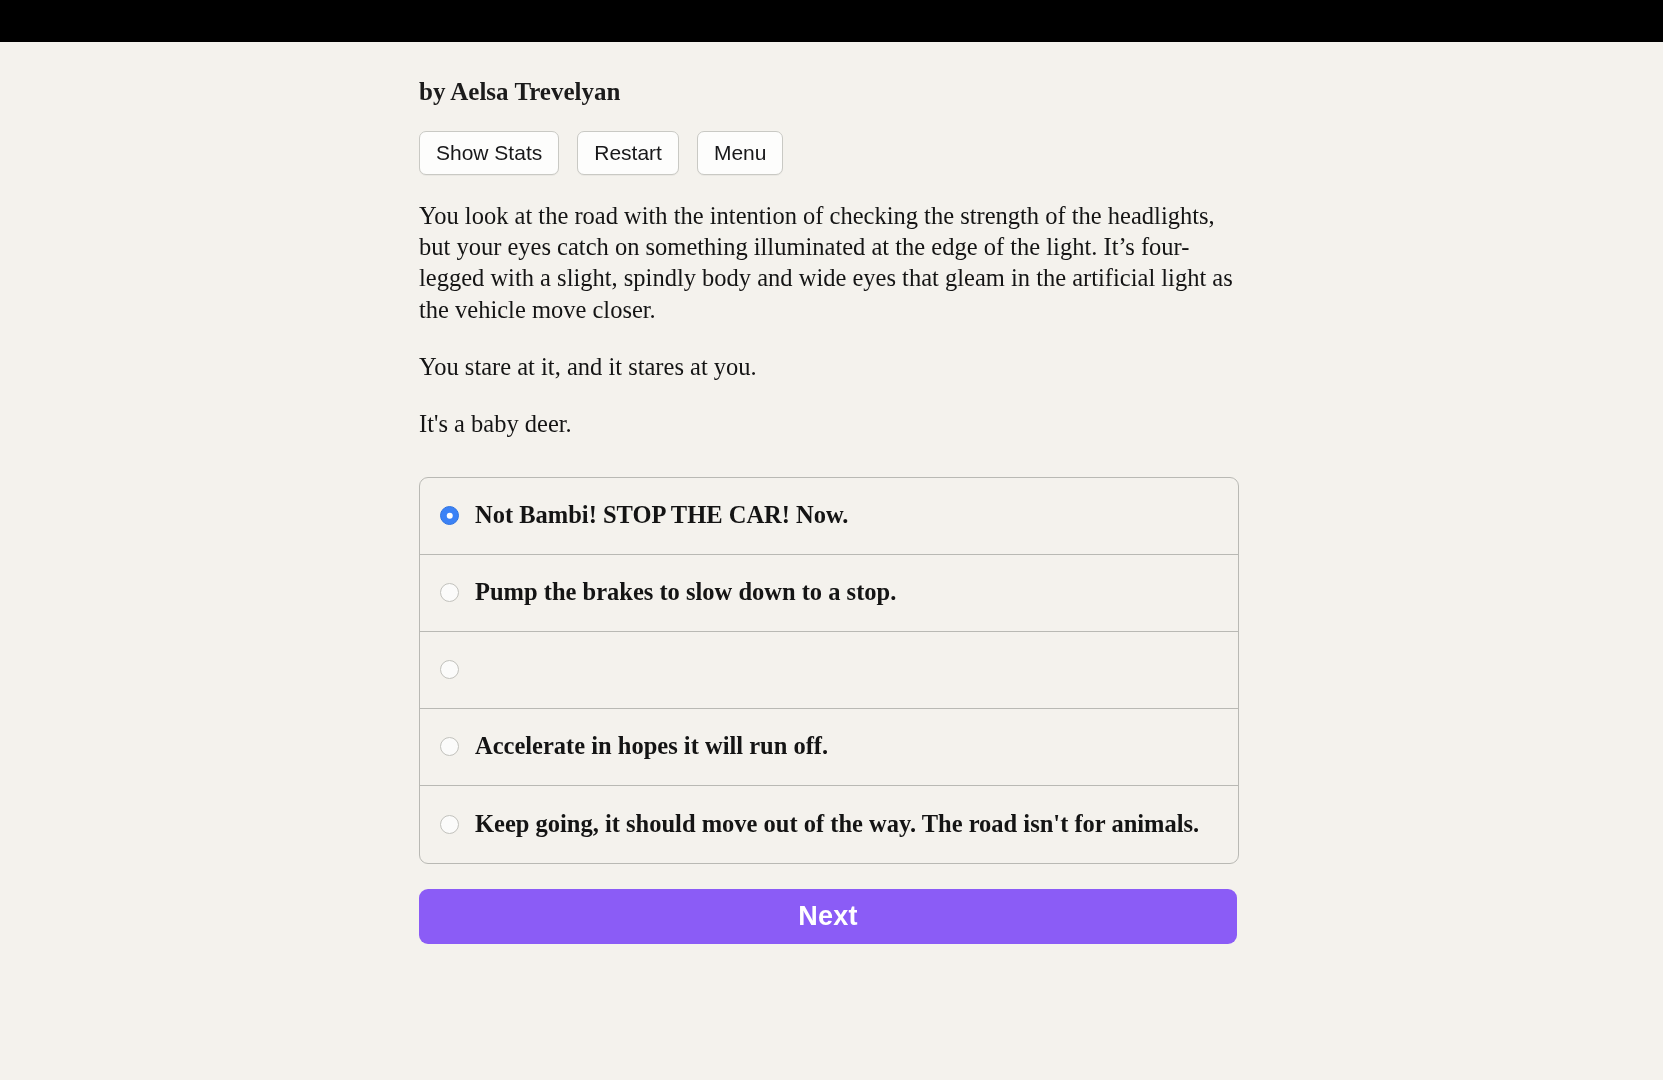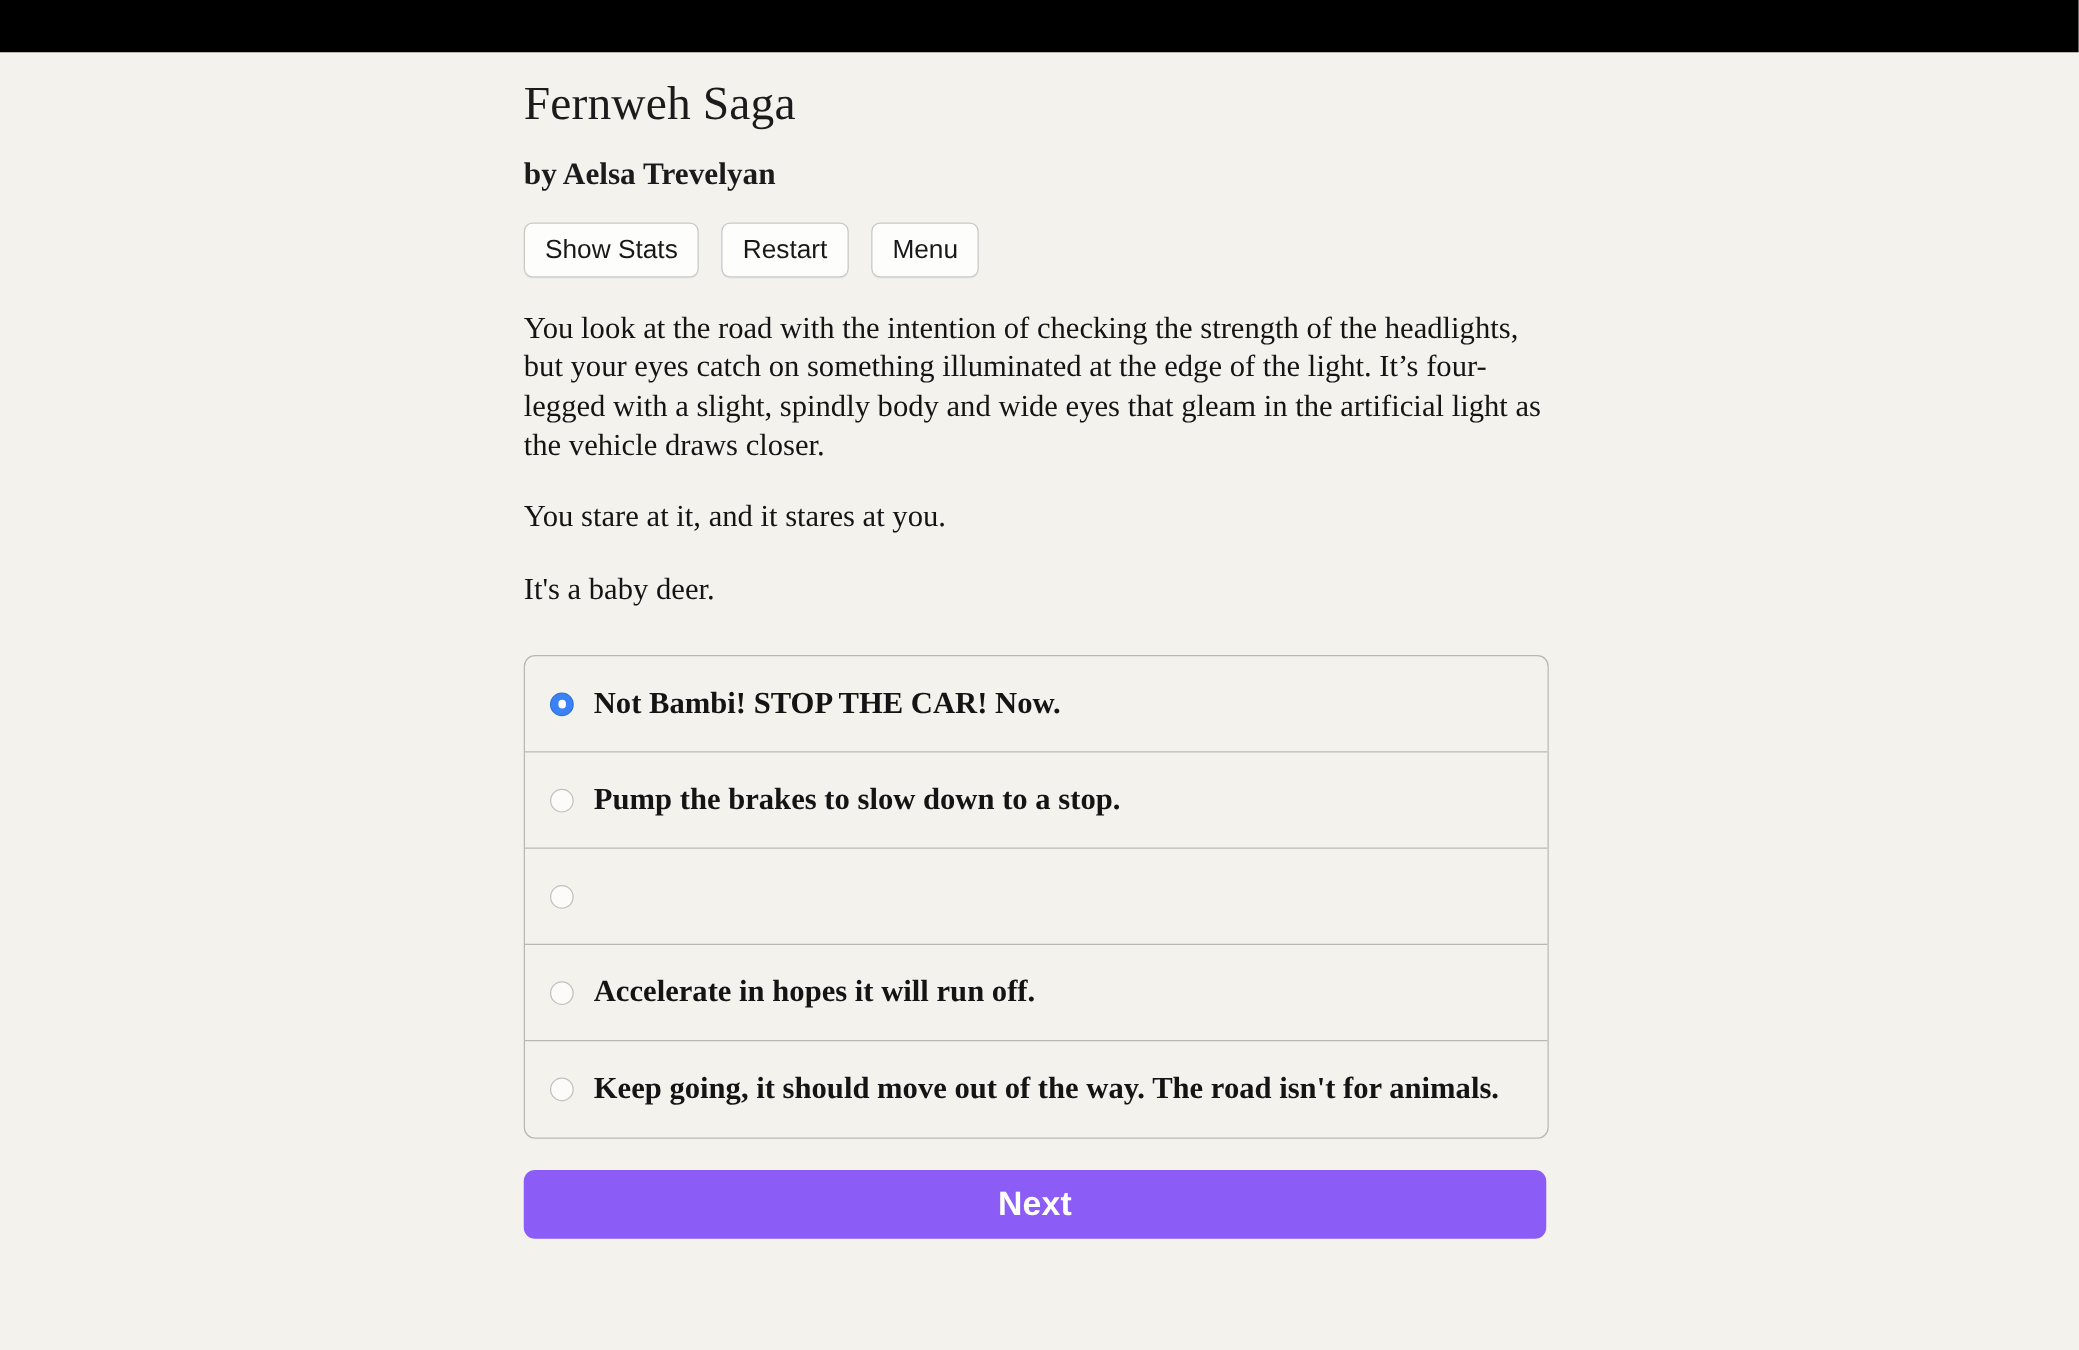--- a/index.html
+++ b/index.html
@@ -158,30 +158,29 @@
   }
 </style>
 </head>
 <body>
 
 <div id="browser-chrome-bar"></div>
 
 <div id="page-scroll">
   <div id="game-container">
 
-    <h1 class="game-title">Fernweh Saga</h1>
     <div class="game-byline">by Aelsa Trevelyan</div>
 
     <div class="toolbar">
       <button class="toolbar-btn">Show Stats</button>
       <button class="toolbar-btn">Restart</button>
       <button class="toolbar-btn">Menu</button>
     </div>
 
-    <p class="story-text first">You look at the road with the intention of checking the strength of the headlights, but your eyes catch on something illuminated at the edge of the light. It’s four-legged with a slight, spindly body and wide eyes that gleam in the artificial light as the vehicle draws closer.</p>
+    <p class="story-text first">You look at the road with the intention of checking the strength of the headlights, but your eyes catch on something illuminated at the edge of the light. It’s four-legged with a slight, spindly body and wide eyes that gleam in the artificial light as the vehicle move closer.</p>
     <p class="story-text next">You stare at it, and it stares at you.</p>
     <p class="story-text next">It's a baby deer.</p>
 
     <div class="choices">
       <div class="choice-row">
         <span class="radio checked"></span>
         <span class="choice-label">Not Bambi! STOP THE CAR! Now.</span>
       </div>
       <div class="choice-row">
         <span class="radio"></span>

